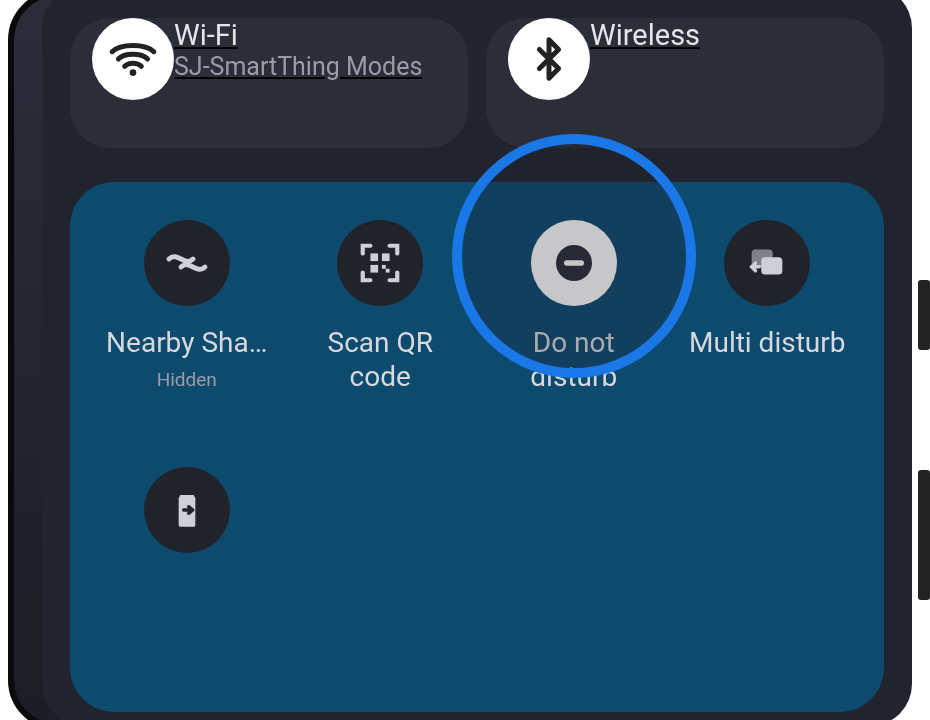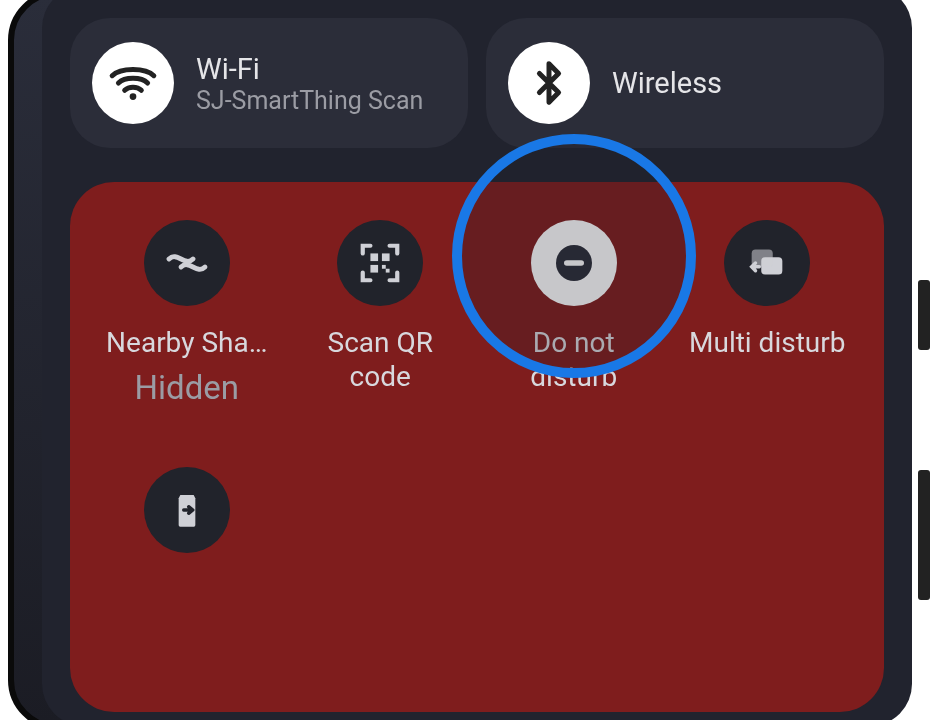--- a/index.html
+++ b/index.html
@@ -58,23 +58,22 @@
       display: flex;
       gap: 18px;
       margin-top: 14px;
     }
     .pill-tile {
       flex: 1;
       background: #2b2d39;
       border-radius: 40px;
       height: 130px;
       display: flex;
-      align-items: center;
       padding: 0 22px;
-      gap: 22px;
+      text-decoration: underline;
     }
     .pill-icon {
       width: 82px;
       height: 82px;
       border-radius: 50%;
       background: #fff;
       display: flex;
       align-items: center;
       justify-content: center;
       flex-shrink: 0;
@@ -89,21 +88,21 @@
       white-space: nowrap;
     }
     .pill-sub {
       color: #9b9ca4;
       font-size: 25px;
       font-weight: 400;
       white-space: nowrap;
     }
     .grid-panel {
       margin-top: 34px;
-      background: #7f1d1d;
+      background: #0c4a6e;
       border-radius: 44px;
       padding: 38px 20px;
       height: 530px;
       display: grid;
       grid-template-columns: repeat(4, 1fr);
       grid-template-rows: repeat(2, 1fr);
       row-gap: 40px;
     }
     .tile {
       display: flex;
@@ -126,21 +125,21 @@
     }
     .tile-label {
       color: #d8d8dd;
       font-size: 28px;
       text-align: center;
       line-height: 1.2;
       white-space: pre-line;
     }
     .tile-sub {
       color: #9b9ca4;
-      font-size: 33px;
+      font-size: 19px;
       text-align: center;
       margin-top: -12px;
     }
     .highlight-ring {
       position: absolute;
       width: 244px;
       height: 244px;
       border: 10px solid #1978e6;
       border-radius: 50%;
       left: 50%;
@@ -164,21 +163,21 @@
         <div class="pill-icon">
           <svg width="50" height="50" viewBox="0 0 24 24" fill="none">
             <path d="M2 8.5 C 6 4.5, 18 4.5, 22 8.5" stroke="#222" stroke-width="2.4" stroke-linecap="round" fill="none"></path>
             <path d="M5 12 C 8 9, 16 9, 19 12" stroke="#222" stroke-width="2.4" stroke-linecap="round" fill="none"></path>
             <path d="M8 15.5 C 10 13.5, 14 13.5, 16 15.5" stroke="#222" stroke-width="2.4" stroke-linecap="round" fill="none"></path>
             <circle cx="12" cy="18.5" r="1.6" fill="#222"></circle>
           </svg>
         </div>
         <div class="pill-text">
           <div class="pill-title">Wi-Fi</div>
-          <div class="pill-sub">SJ-SmartThing Scan</div>
+          <div class="pill-sub">SJ-SmartThing Modes</div>
         </div>
       </div>
 
       <div class="pill-tile">
         <div class="pill-icon">
           <svg width="46" height="46" viewBox="0 0 24 24">
             <path d="M7 7 L17 17 L12 22 L12 2 L17 7 L7 17" stroke="#222" stroke-width="2.6" fill="none" stroke-linejoin="round" stroke-linecap="round"></path>
           </svg>
         </div>
         <div class="pill-text">

